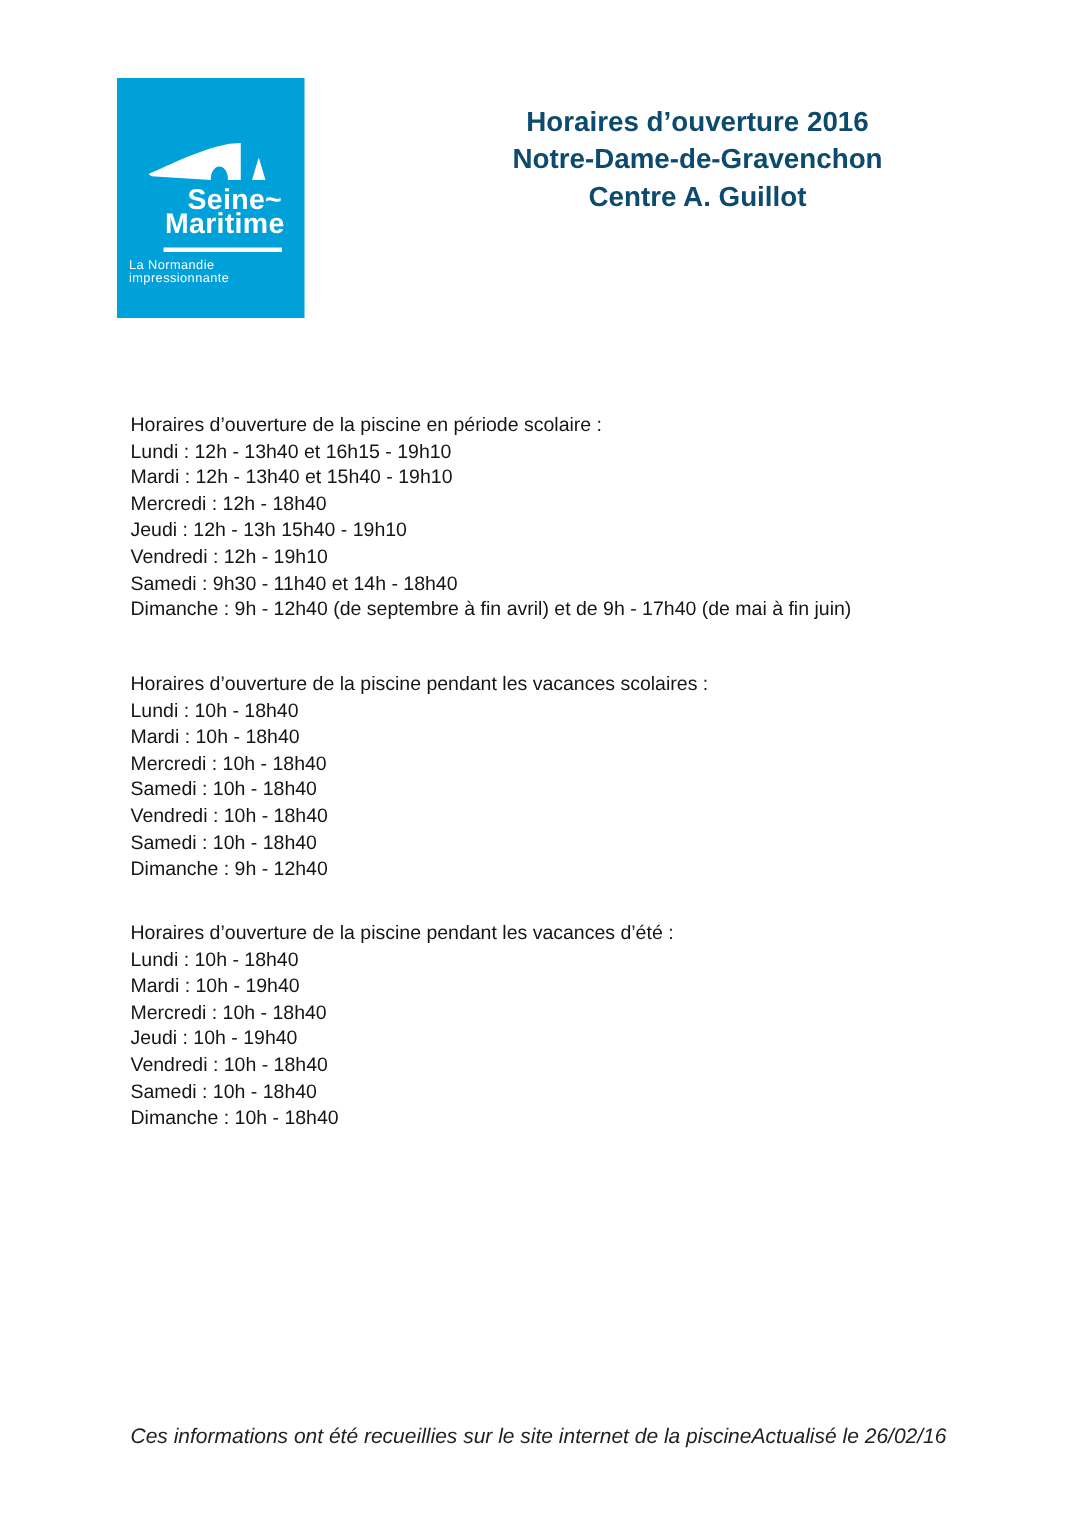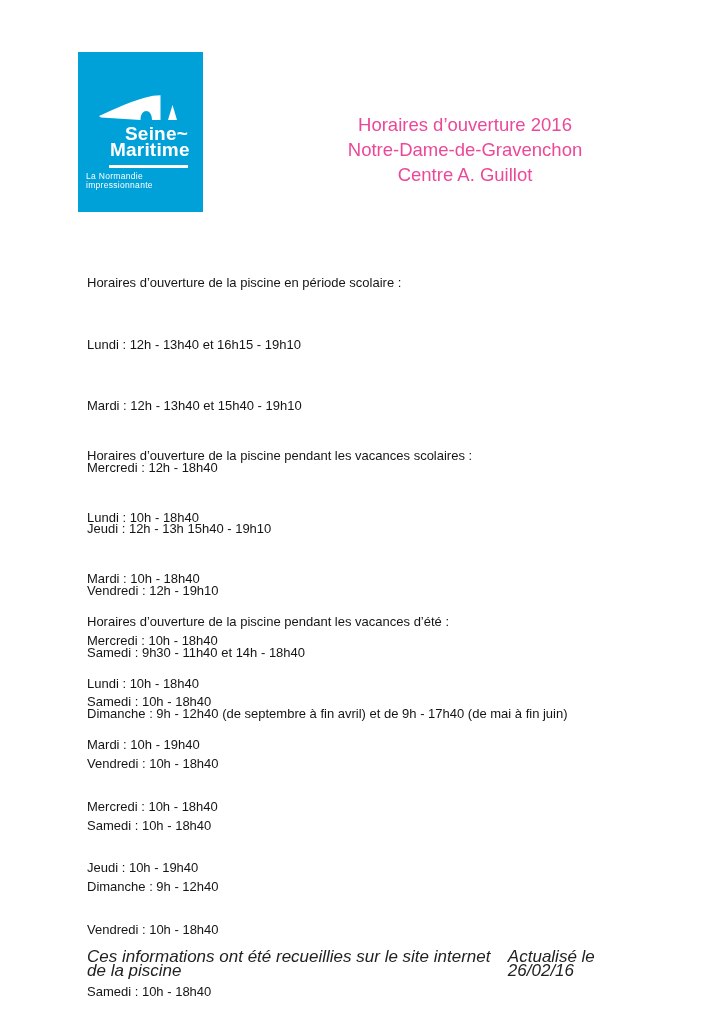--- a/index.html
+++ b/index.html
@@ -69,25 +69,24 @@
     white-space: nowrap;
   }
 
   
   .title-block {
     position: absolute;
     top: 68px;
     left: 205px;
     width: 520px;
     text-align: center;
-    font-weight: normal;
+    font-weight: bold;
     font-size: 18.5px;
     line-height: 25px;
-    color: #ec4899;
-    margin-top: 44px;
+    color: #0c4a6e;
   }
 
   
   .section {
     position: absolute;
     left: 87px;
     width: 560px;
     font-size: 13px;
     line-height: 17.6px;
     color: #151515;
@@ -95,33 +94,32 @@
   .section-1 { top: 274px; }
   .section-2 { top: 447px; }
   .section-3 { top: 613px; }
   .section .heading {
     font-weight: normal;
     font-size: 13px;
     margin: 0;
   }
   .section .day-line {
     white-space: nowrap;
-    margin-top: 44px;
   }
 
   
   .footer {
     position: absolute;
     top: 950px;
     left: 87px;
     width: 553px;
     display: flex;
-    justify-content: space-between;
+    justify-content: flex-start;
     font-style: italic;
-    font-size: 17px;
+    font-size: 14px;
     line-height: 14px;
     color: #222222;
   }
 </style>
 </head>
 <body>
 
 <div class="page">
 
   <div class="logo">

